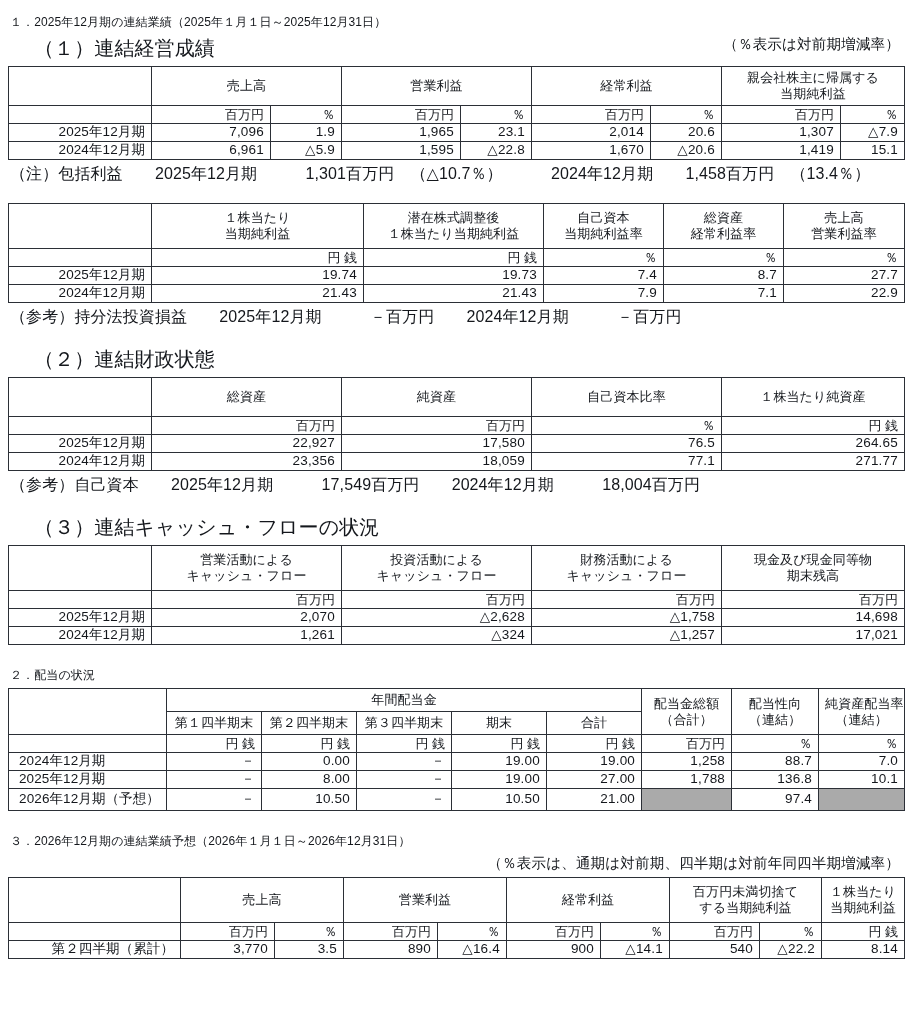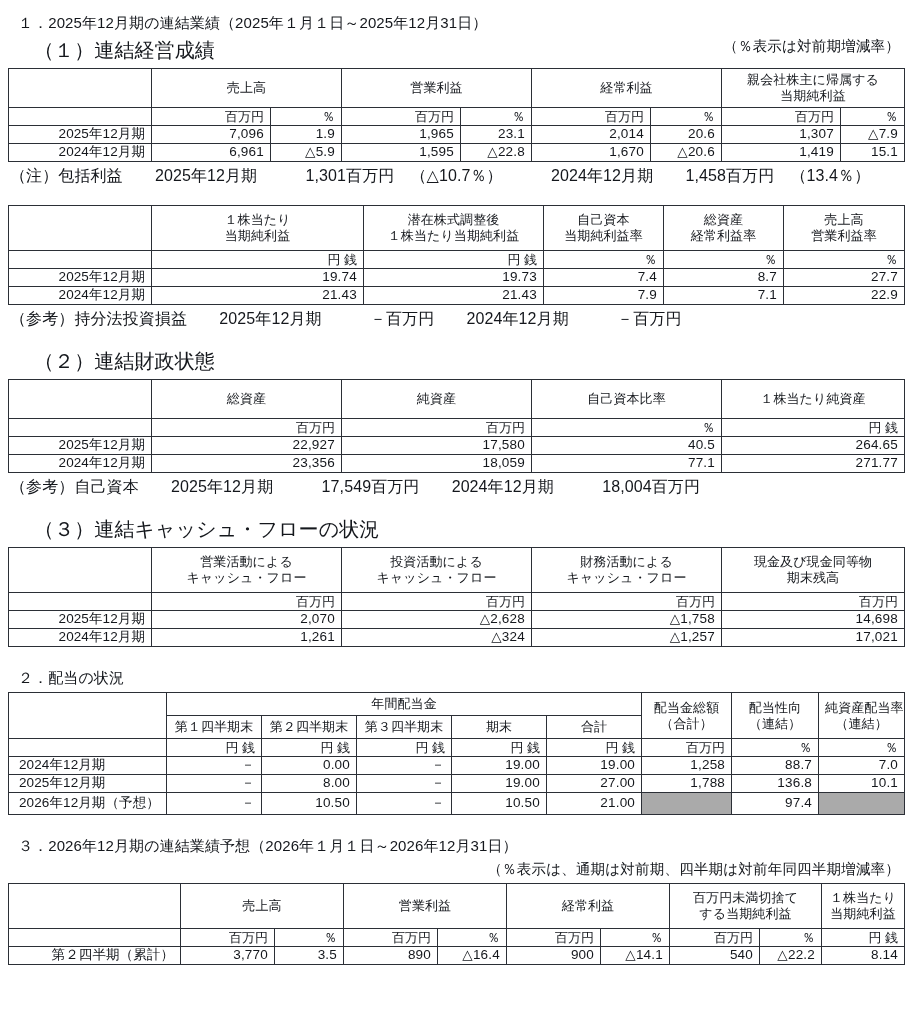--- a/index.html
+++ b/index.html
@@ -25,24 +25,23 @@
   }
 
   
   .right-note {
     text-align: right;
     font-size: 14.5px;
     letter-spacing: .2px;
     padding-right: 4px;
   }
   .sec-h1 {
-    font-size: 15px;
+    font-size: 12px;
     letter-spacing: .1px;
     padding-left: 2px;
-    margin-left: 8px;
   }
   .sec-h2 {
     font-size: 20px;
     padding-left: 26px;
     letter-spacing: .1px;
   }
   .ref-line {
     font-size: 16px;
     padding-left: 2px;
     white-space: pre;
@@ -275,21 +274,21 @@
       <td class="blank"></td>
       <td class="unit">百万円</td>
       <td class="unit">百万円</td>
       <td class="unit">％</td>
       <td class="unit">円 銭</td>
     </tr>
     <tr class="norule">
       <td class="rowlab">2025年12月期</td>
       <td class="num">22,927</td>
       <td class="num">17,580</td>
-      <td class="num">40.5</td>
+      <td class="num">76.5</td>
       <td class="num">264.65</td>
     </tr>
     <tr class="norule">
       <td class="rowlab">2024年12月期</td>
       <td class="num">23,356</td>
       <td class="num">18,059</td>
       <td class="num">77.1</td>
       <td class="num">271.77</td>
     </tr>
   </tbody>
@@ -423,21 +422,21 @@
       <td class="num">－</td>
       <td class="num">8.00</td>
       <td class="num">－</td>
       <td class="num">19.00</td>
       <td class="num">27.00</td>
       <td class="num">1,788</td>
       <td class="num">136.8</td>
       <td class="num">10.1</td>
     </tr>
     <tr>
-      <td class="rowlab thickline" style="text-align:left;padding-left:10px;height:21px">2026年12月期（予想）</td>
+      <td class="rowlab thickline" style="text-align:center;padding-left:10px;height:21px">2026年12月期（予想）</td>
       <td class="num thickline" style="height:21px">－</td>
       <td class="num thickline" style="height:21px">10.50</td>
       <td class="num thickline" style="height:21px">－</td>
       <td class="num thickline" style="height:21px">10.50</td>
       <td class="num thickline" style="height:21px">21.00</td>
       <td class="num thickline shade" style="height:21px"></td>
       <td class="num thickline" style="height:21px">97.4</td>
       <td class="num thickline shade" style="height:21px"></td>
     </tr>
   </tbody>

